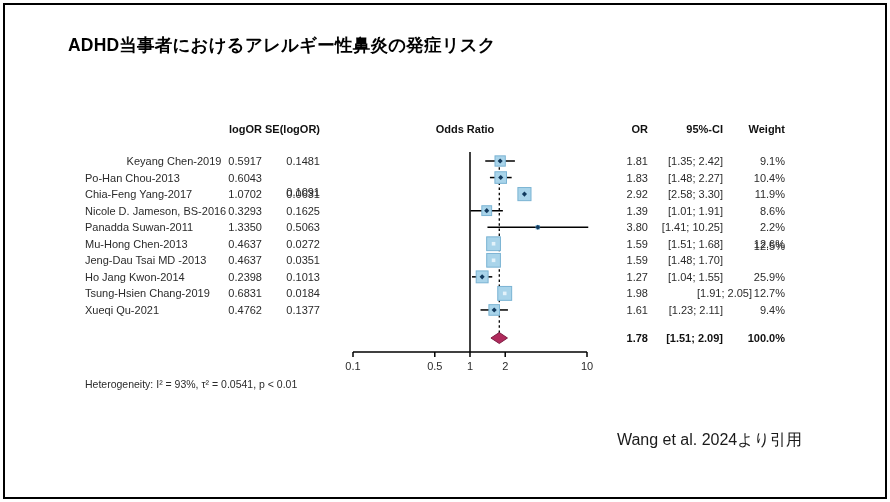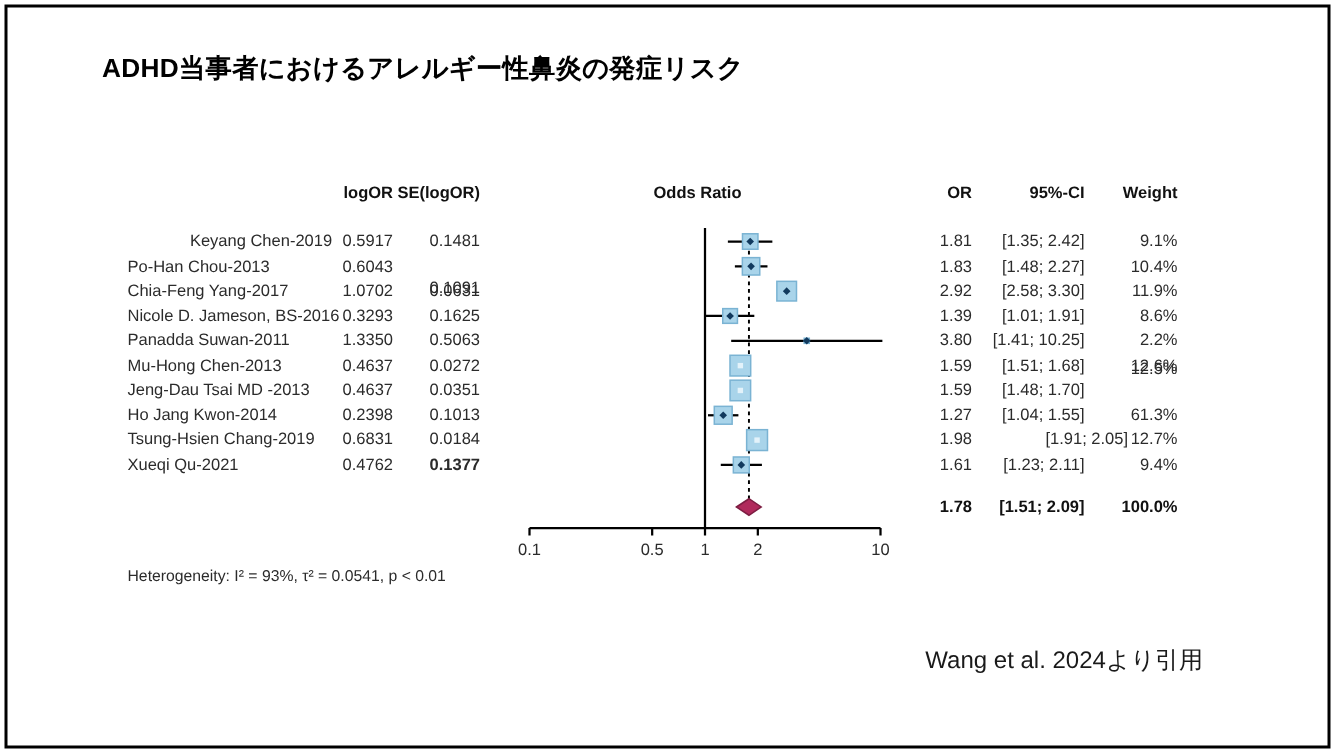--- a/index.html
+++ b/index.html
@@ -164,30 +164,30 @@
         <div class="cell c-logor" style="top: 252.3px;">0.4637</div>
         <div class="cell c-se" style="top: 252.3px;">0.0351</div>
         <div class="cell c-or" style="top: 252.3px;">1.59</div>
         <div class="cell c-ci" style="top: 252.3px;">[1.48; 1.70]</div>
         <div class="cell c-wt" style="top: 238px;">12.5%</div>
         <div class="cell c-study" style="top: 268.9px;">Ho Jang Kwon-2014</div>
         <div class="cell c-logor" style="top: 268.9px;">0.2398</div>
         <div class="cell c-se" style="top: 268.9px;">0.1013</div>
         <div class="cell c-or" style="top: 268.9px;">1.27</div>
         <div class="cell c-ci" style="top: 268.9px;">[1.04; 1.55]</div>
-        <div class="cell c-wt" style="top: 268.9px;">61.3%</div>
+        <div class="cell c-wt" style="top: 268.9px;">25.9%</div>
         <div class="cell c-study" style="top: 285.4px;">Tsung-Hsien Chang-2019</div>
         <div class="cell c-logor" style="top: 285.4px;">0.6831</div>
         <div class="cell c-se" style="top: 285.4px;">0.0184</div>
         <div class="cell c-or" style="top: 285.4px;">1.98</div>
         <div class="cell c-ci" style="top: 285.4px; margin-left: 29px;">[1.91; 2.05]</div>
         <div class="cell c-wt" style="top: 285.4px;">12.7%</div>
         <div class="cell c-study" style="top: 302px;">Xueqi Qu-2021</div>
         <div class="cell c-logor" style="top: 302px;">0.4762</div>
-        <div class="cell c-se" style="top: 302px; font-weight: bold;">0.1377</div>
+        <div class="cell c-se" style="top: 302px;">0.1377</div>
         <div class="cell c-or" style="top: 302px;">1.61</div>
         <div class="cell c-ci" style="top: 302px;">[1.23; 2.11]</div>
         <div class="cell c-wt" style="top: 302px;">9.4%</div>
       </div>
 
     <div class="cell bold c-or" style="top:330px">1.78</div>
     <div class="cell bold c-ci" style="top:330px">[1.51; 2.09]</div>
     <div class="cell bold c-wt" style="top:330px">100.0%</div>
 
     <div class="het">Heterogeneity: I² = 93%, τ² = 0.0541, p &lt; 0.01</div>

